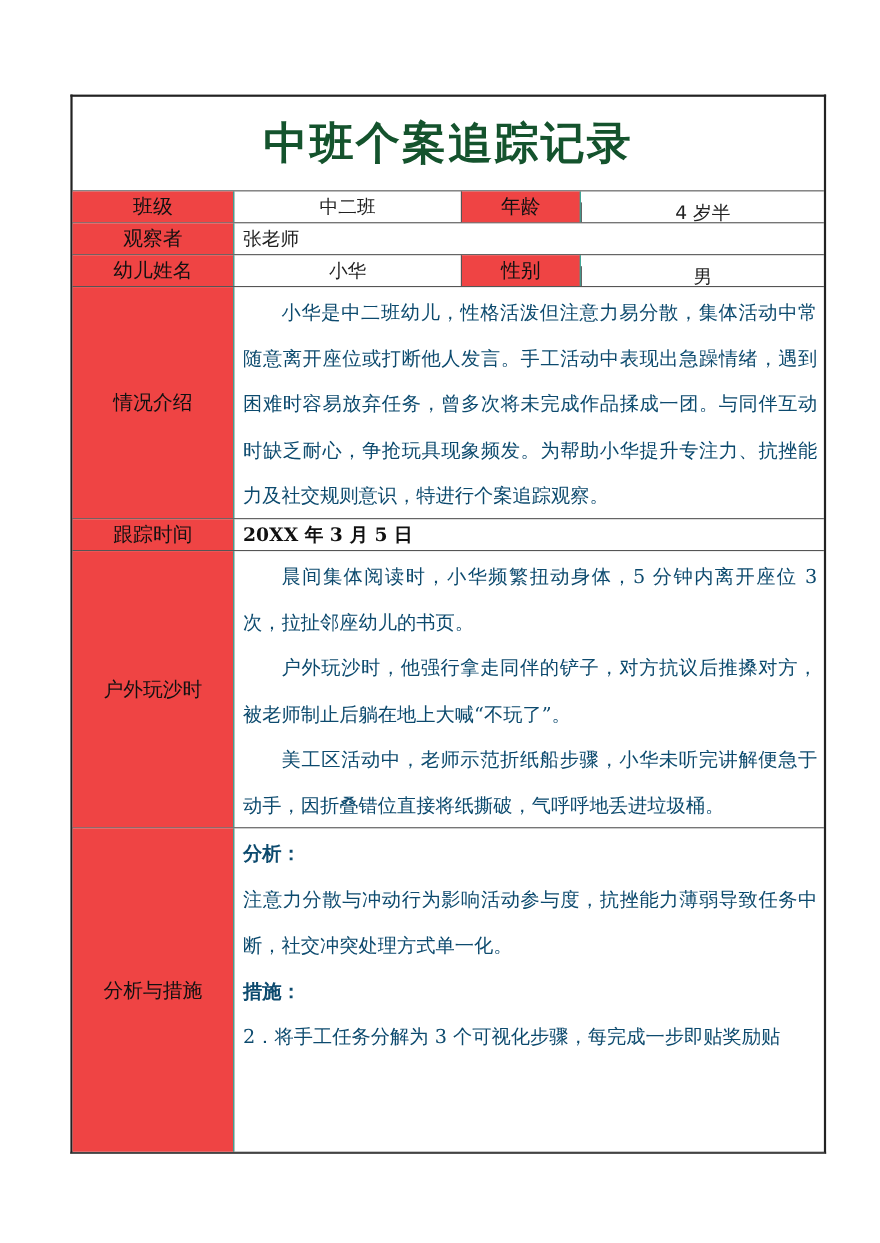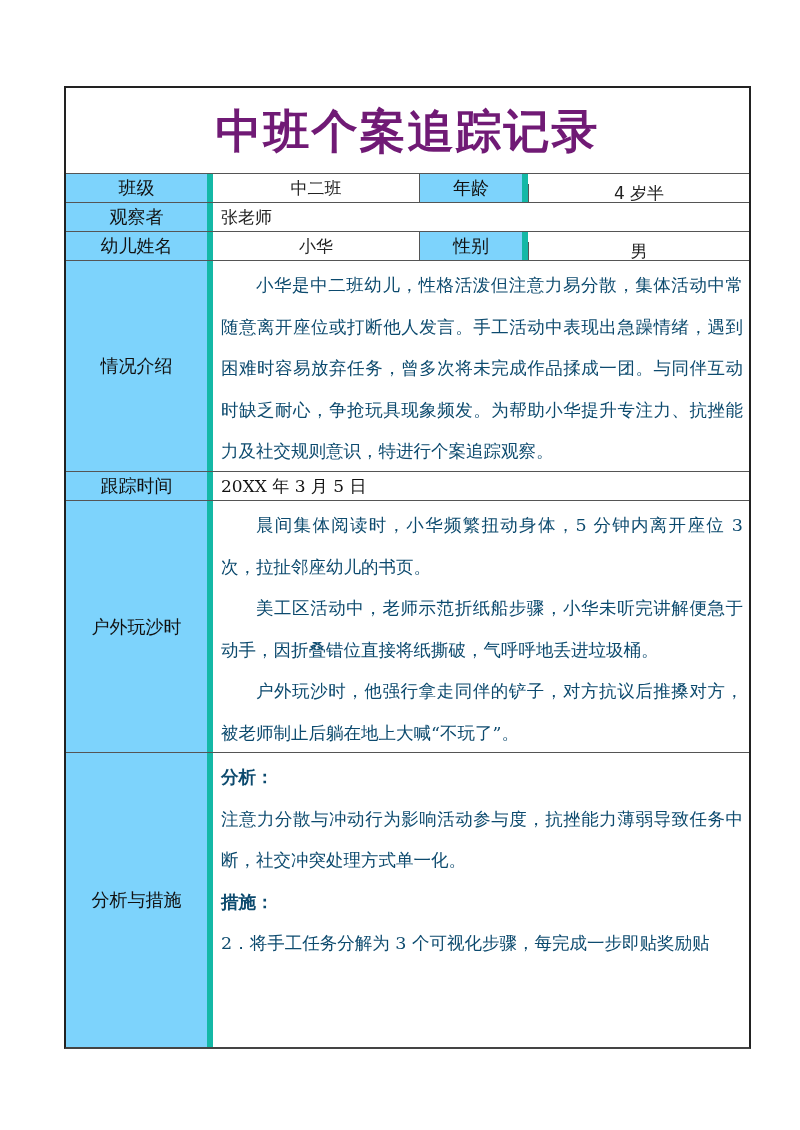--- a/index.html
+++ b/index.html
@@ -27,36 +27,36 @@
     .title-row {
       height: 85px;
       display: flex;
       align-items: center;
       justify-content: center;
       border-bottom: 1px solid #555;
     }
     .title {
       font-family: "DejaVu Serif", "Liberation Serif", serif;
       font-weight: bold;
-      font-size: 46px;
+      font-size: 40px;
       letter-spacing: 2px;
-      color: #701a75;
+      color: #14532d;
       line-height: 1;
     }
     .row {
       display: flex;
       border-bottom: 1px solid #555;
       box-sizing: border-box;
     }
     .row:last-child { border-bottom: none; }
     .label {
       width: 147px;
       flex: 0 0 147px;
-      background: #7dd3fc;
-      border-right: 6px solid #14b8a6;
+      background: #ef4444;
+      border-right: 1px solid #14b8a6;
       display: flex;
       align-items: center;
       justify-content: center;
       font-family: "DejaVu Sans", "Liberation Sans", sans-serif;
       font-size: 18px;
       color: #111;
       box-sizing: border-box;
     }
     .label2 {
       width: 109px;
@@ -98,21 +98,21 @@
     .body-cell .bold-head {
       font-weight: bold;
       text-indent: 0;
     }
     .date-cell {
       flex: 1 1 auto;
       display: flex;
       align-items: center;
       padding-left: 8px;
       font-family: "DejaVu Serif", "Liberation Serif", serif;
-      font-weight: normal;
+      font-weight: bold;
       font-size: 17px;
       color: #111;
     }
   </style>
 </head>
 <body>
 
 <div class="sheet">
 
   <div class="title-row">
@@ -147,22 +147,22 @@
 
   <div class="row h29">
     <div class="label">跟踪时间</div>
     <div class="date-cell">20XX 年 3 月 5 日</div>
   </div>
 
   <div class="row" style="height:252px;">
     <div class="label">户外玩沙时</div>
     <div class="body-cell">
       <p>晨间集体阅读时，小华频繁扭动身体，5 分钟内离开座位 3 次，拉扯邻座幼儿的书页。</p>
+      <p>户外玩沙时，他强行拿走同伴的铲子，对方抗议后推搡对方，被老师制止后躺在地上大喊“不玩了”。</p>
       <p>美工区活动中，老师示范折纸船步骤，小华未听完讲解便急于动手，因折叠错位直接将纸撕破，气呼呼地丢进垃圾桶。</p>
-      <p>户外玩沙时，他强行拿走同伴的铲子，对方抗议后推搡对方，被老师制止后躺在地上大喊“不玩了”。</p>
     </div>
   </div>
 
   <div class="row" style="height:294px;">
     <div class="label">分析与措施</div>
     <div class="body-cell">
       <p class="bold-head">分析：</p>
       <p class="noindent">注意力分散与冲动行为影响活动参与度，抗挫能力薄弱导致任务中断，社交冲突处理方式单一化。</p>
       <p class="bold-head">措施：</p>
       <p class="noindent">2．将手工任务分解为 3 个可视化步骤，每完成一步即贴奖励贴</p>

